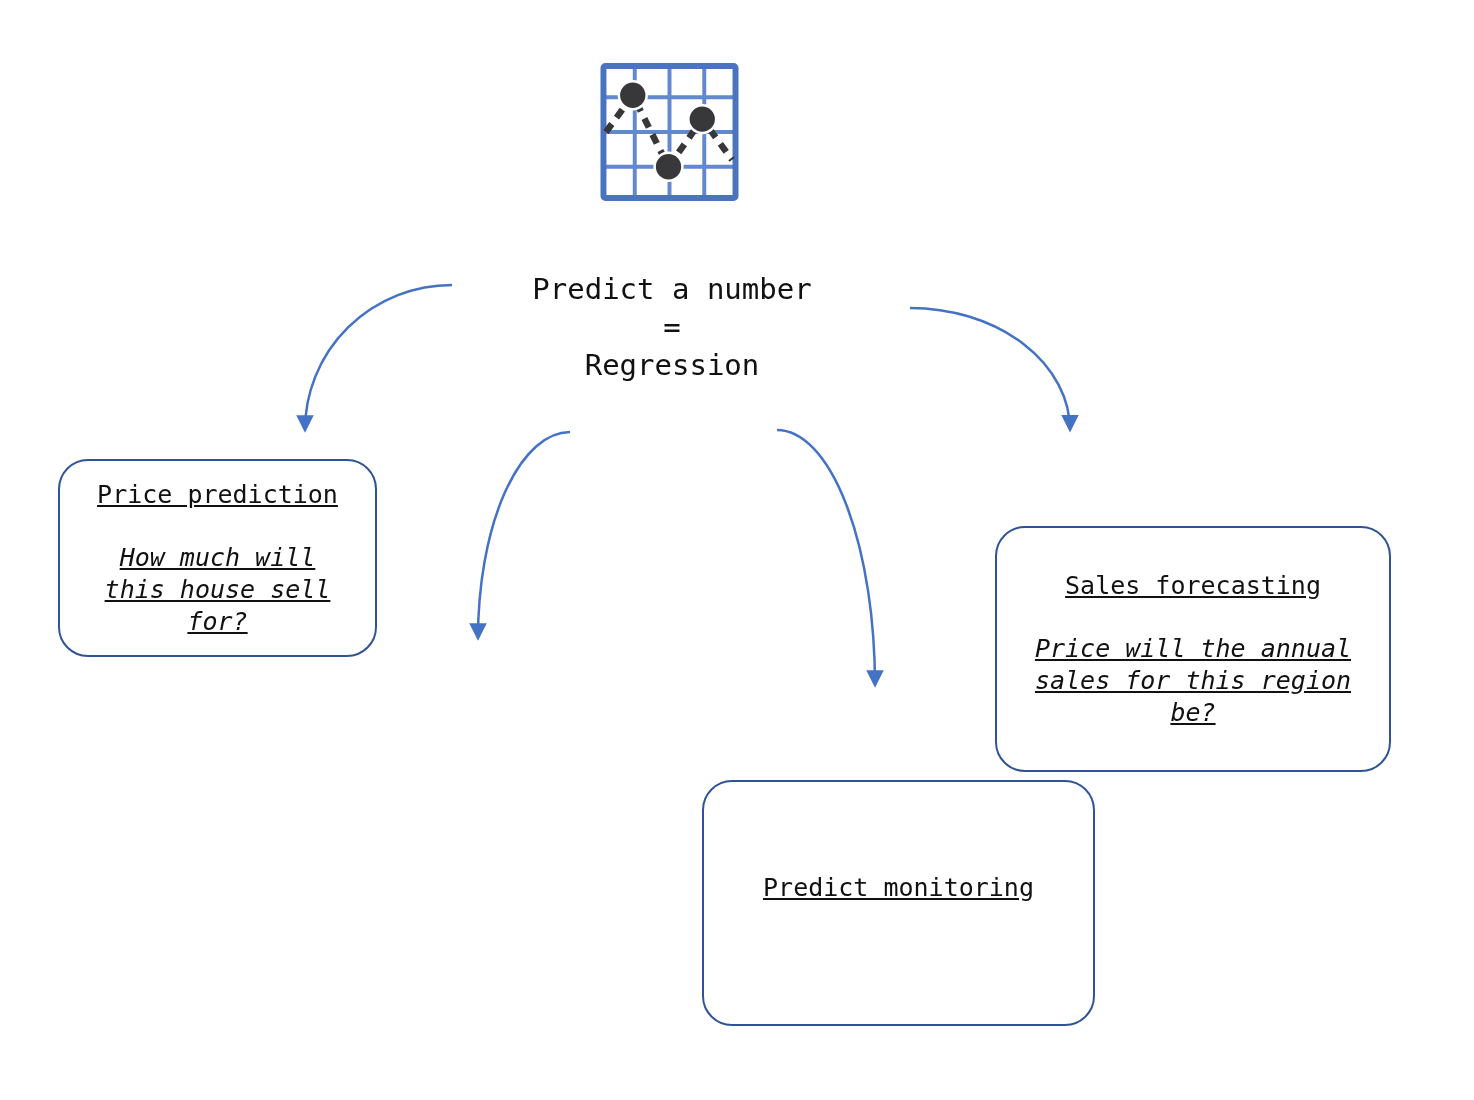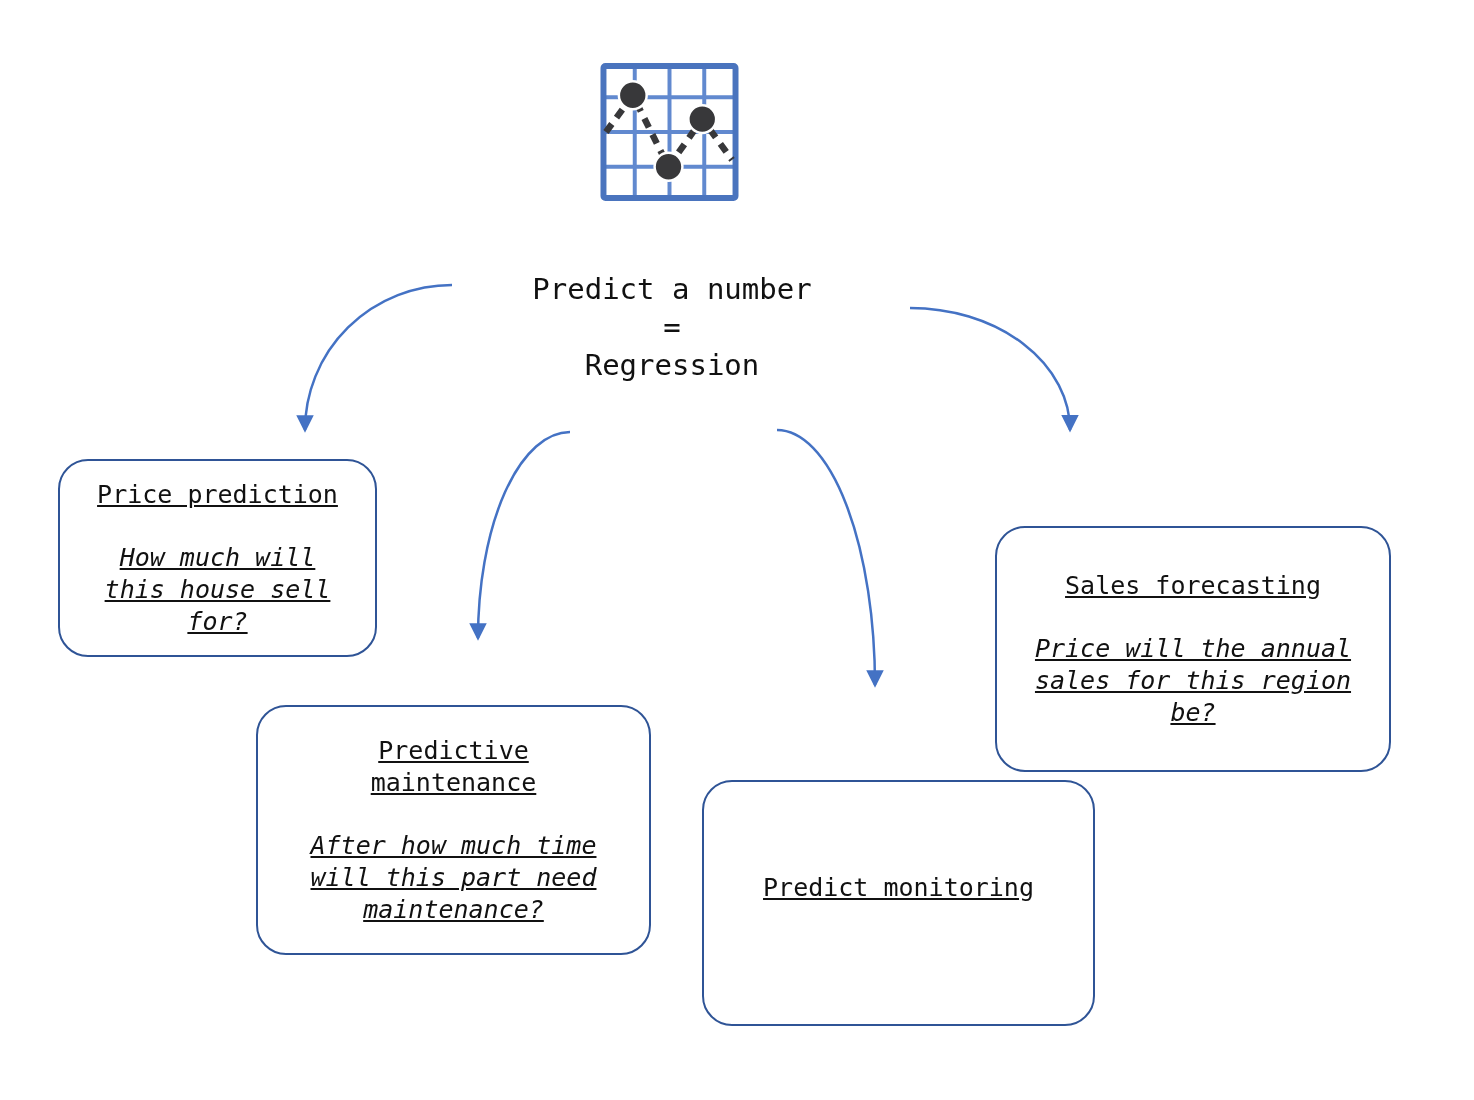--- a/index.html
+++ b/index.html
@@ -84,27 +84,20 @@
 =
 Regression</div>
 
   <div class="box box-1">
     <div class="heading">Price prediction</div>
     <div class="question">How much will
 this house sell
 for?</div>
   </div>
 
-  <div class="box box-2">
-    <div class="heading">Predictive
-maintenance</div>
-    <div class="question">After how much time
-will this part need
-maintenance?</div>
-  </div>
 
   <div class="box box-3">
     <div class="heading">Predict monitoring</div>
   </div>
 
   <div class="box box-4">
     <div class="heading">Sales forecasting</div>
     <div class="question">Price will the annual
 sales for this region
 be?</div>

